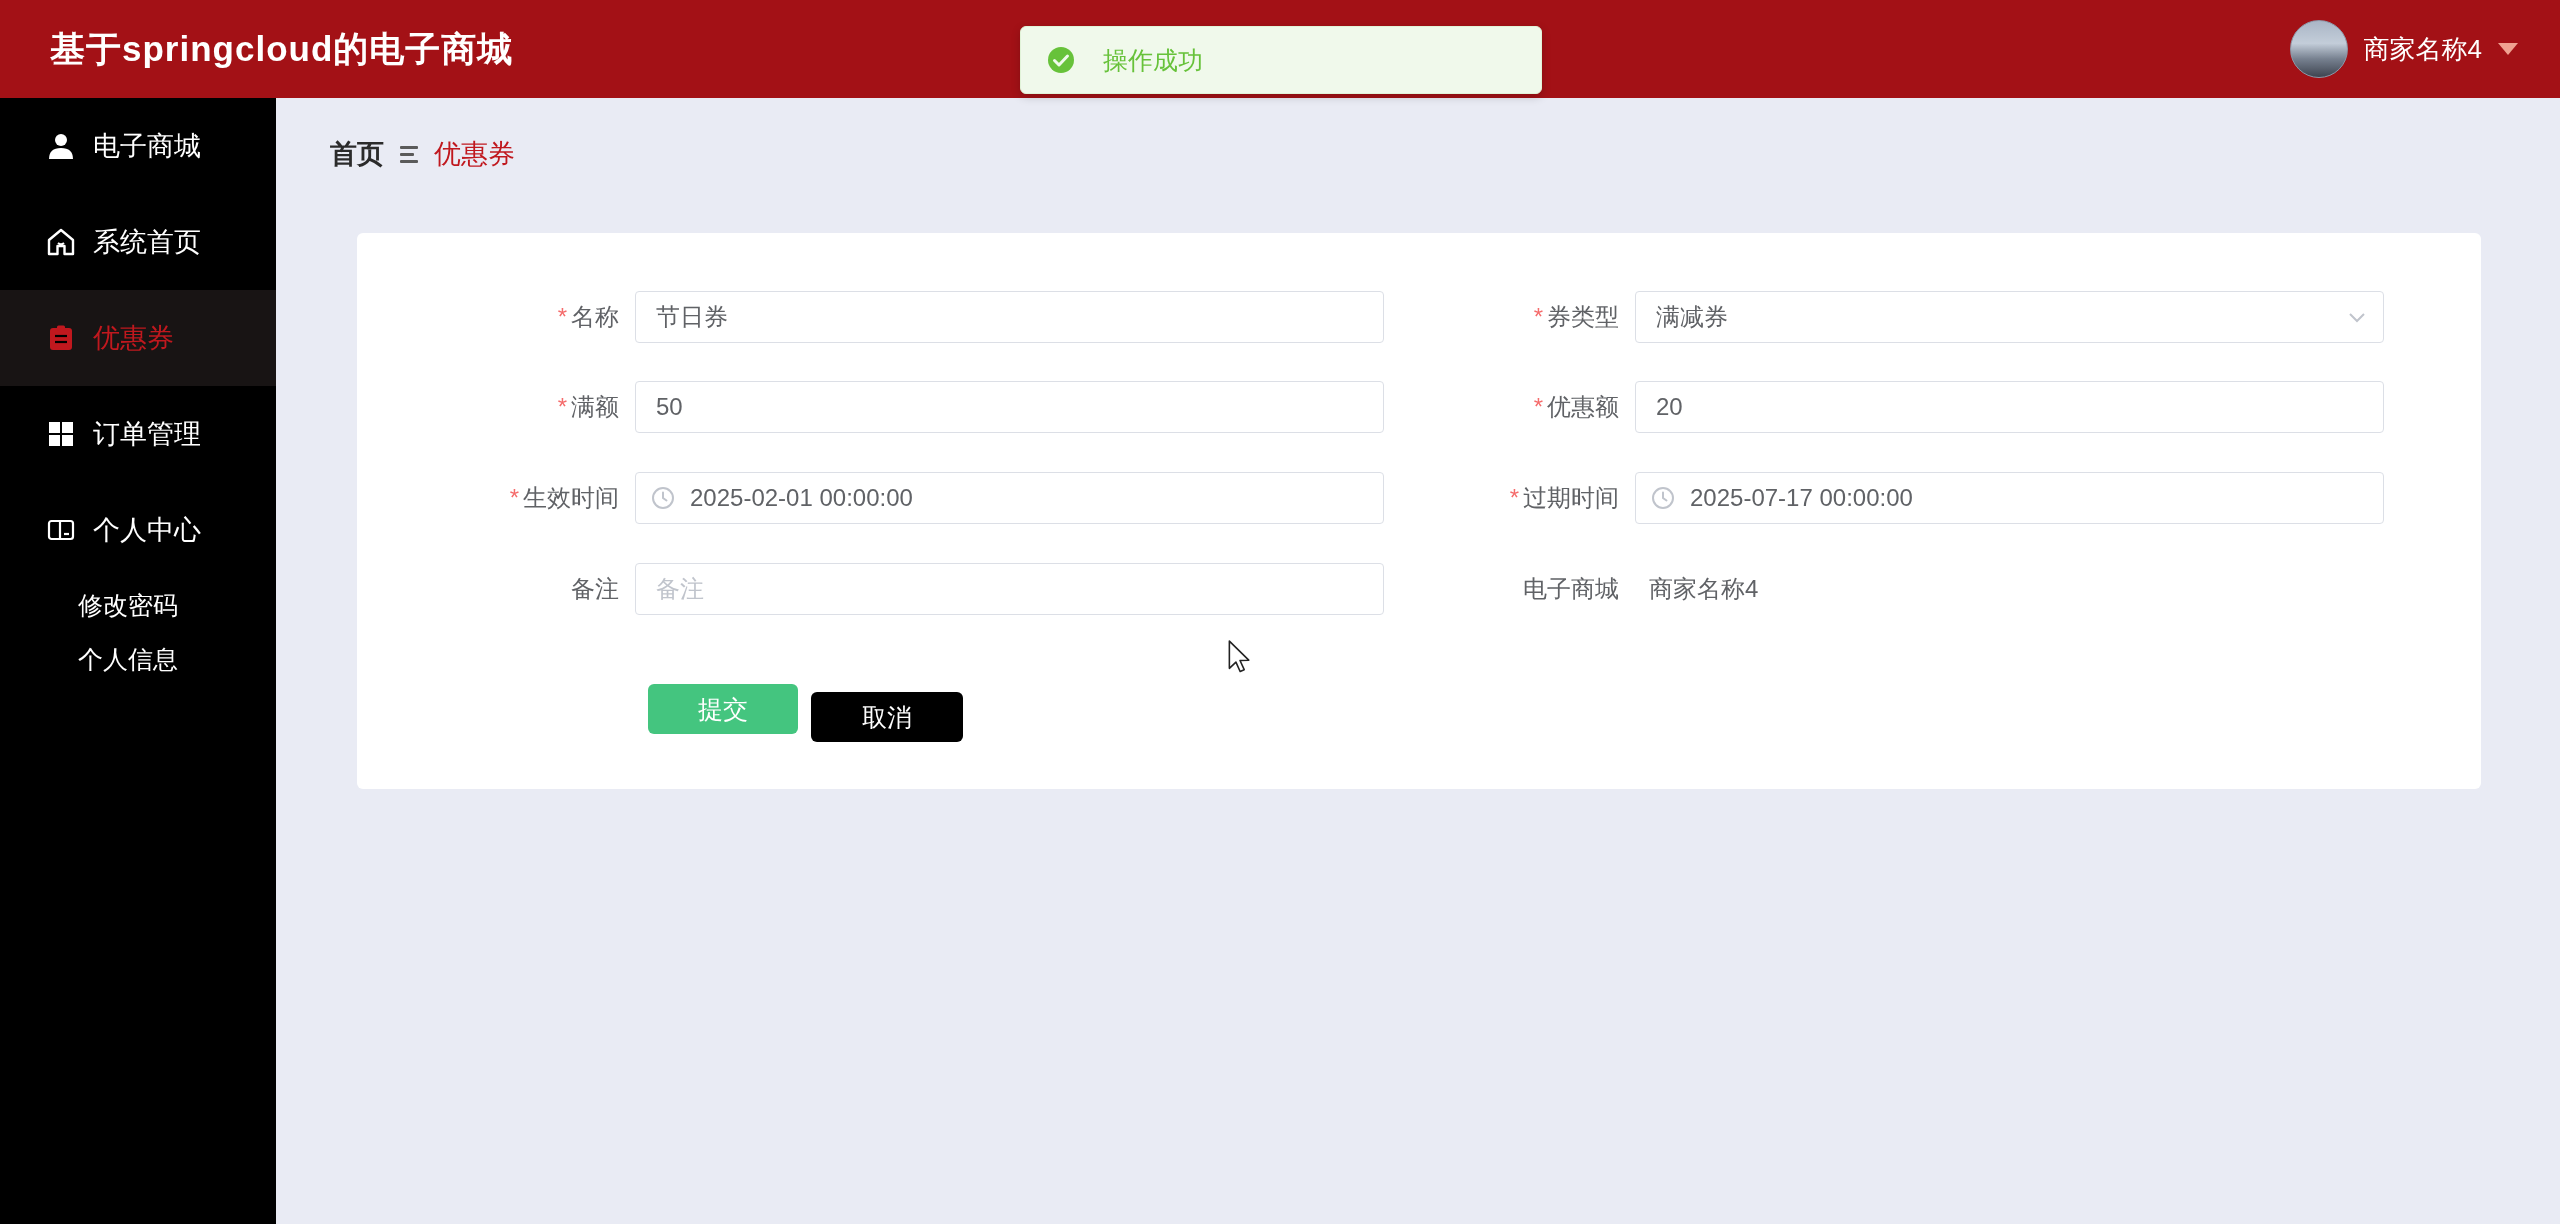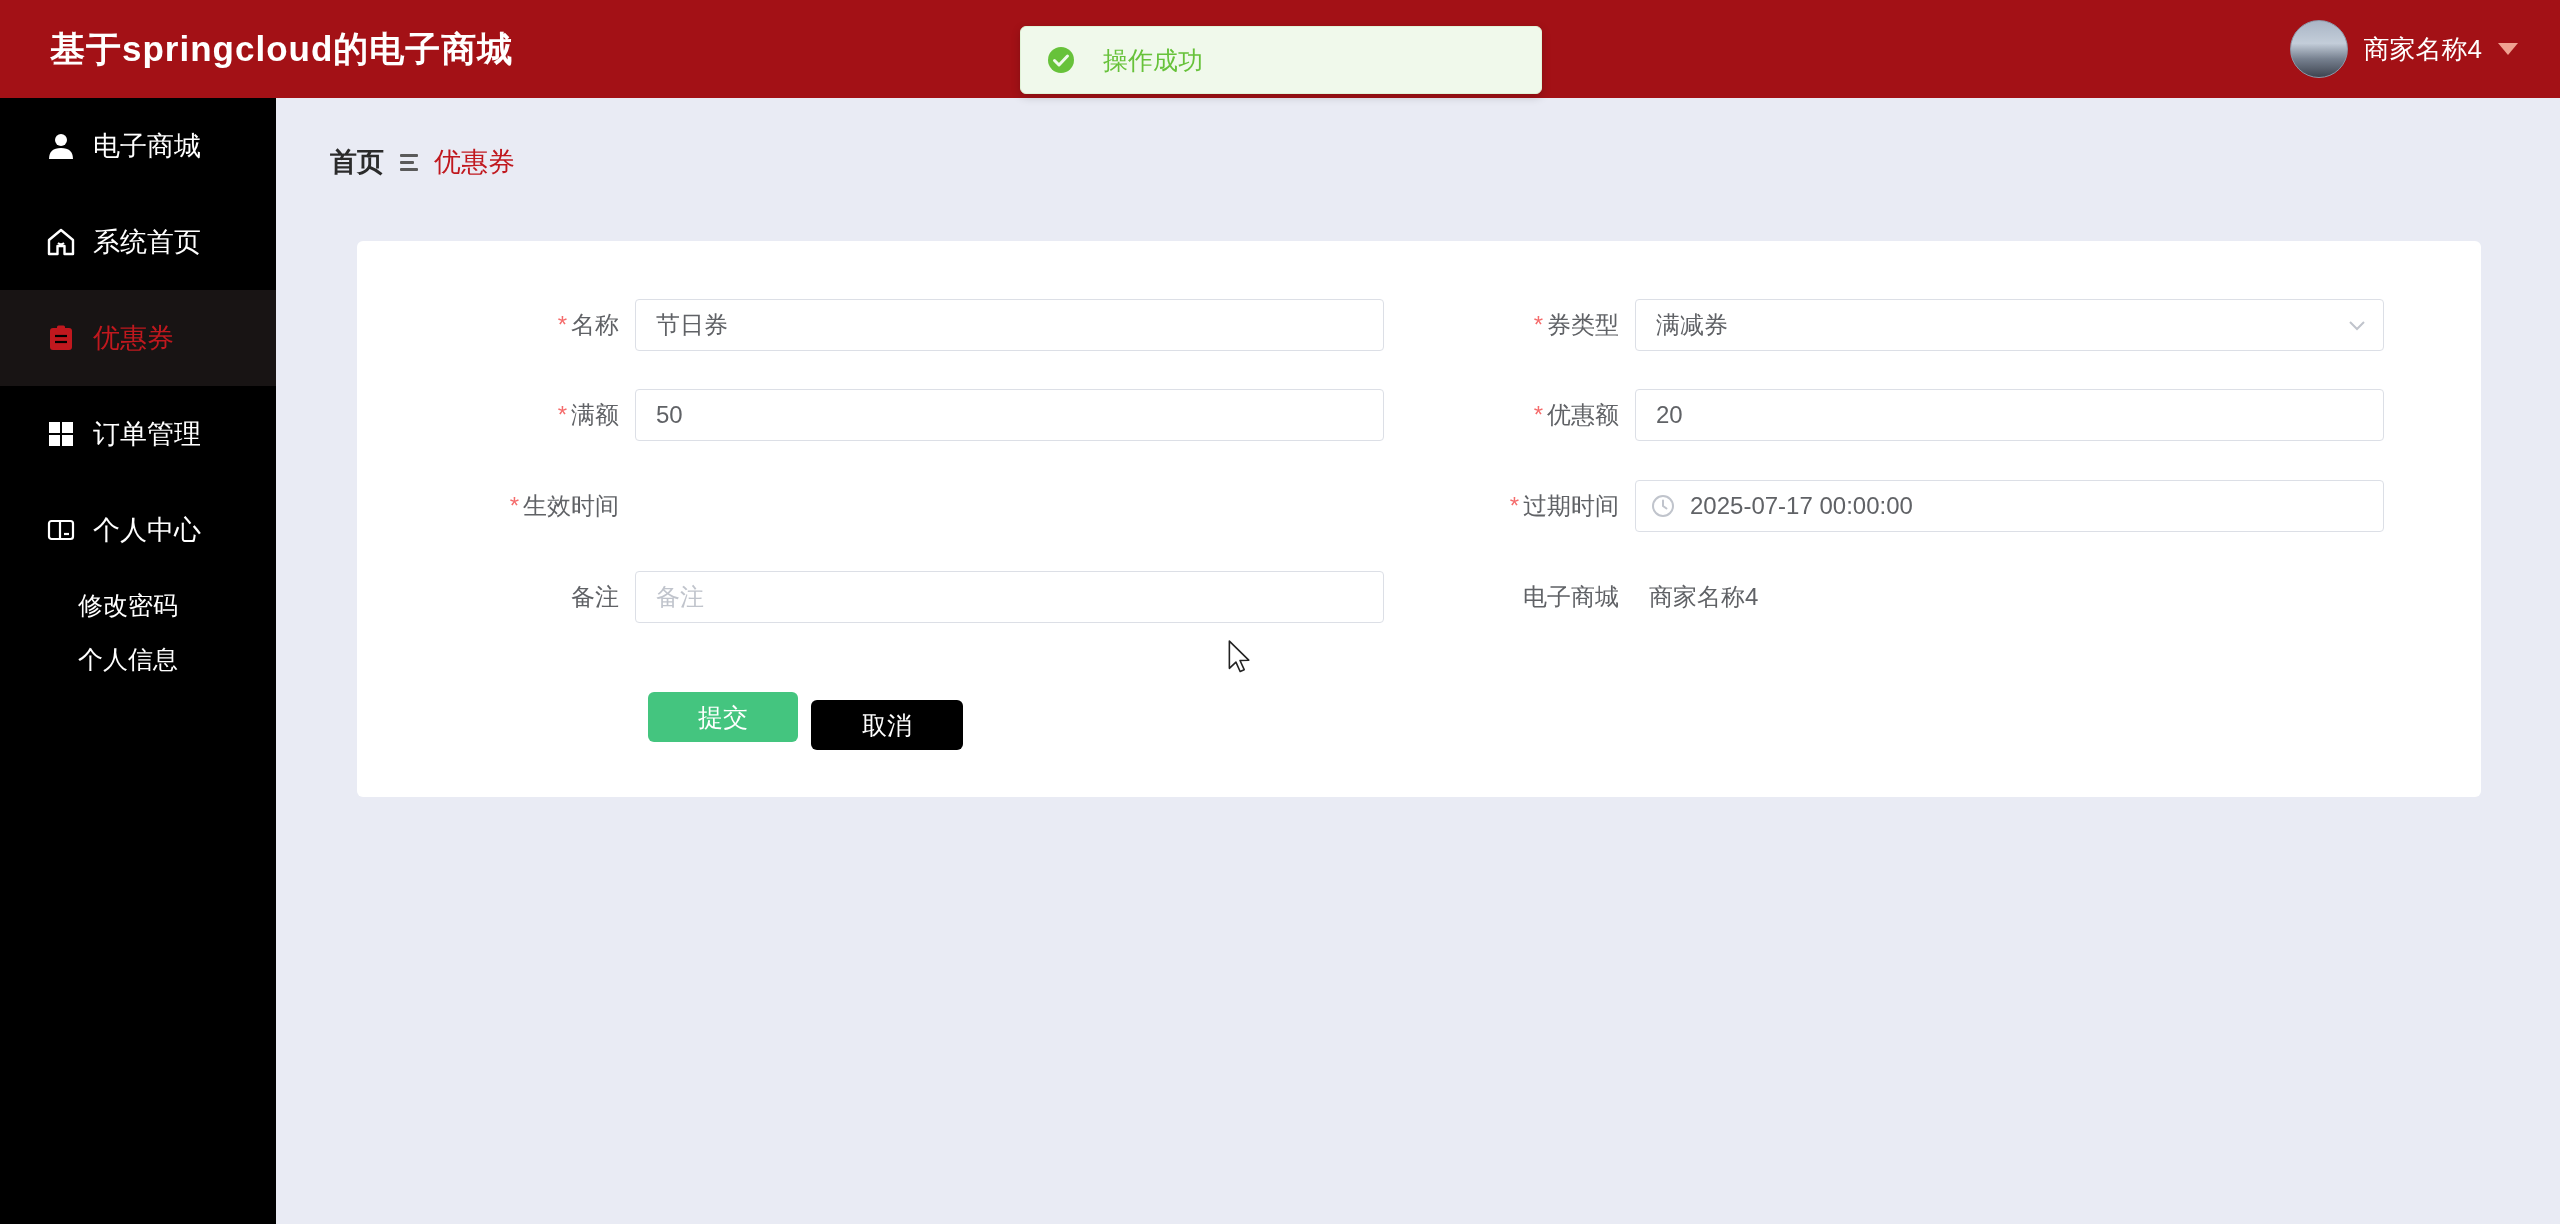--- a/index.html
+++ b/index.html
@@ -53,21 +53,21 @@
     padding-left:46px; gap:17px;
     color:#ffffff; font-size:27px; cursor:pointer;
   }
   .side-item.active { background:#181414; color:#c0181e; }
   .side-subitem {
     height:54px; display:flex; align-items:center;
     padding-left:78px; color:#ffffff; font-size:25px; cursor:pointer;
   }
   .side-icon { width:30px; height:30px; flex:0 0 30px; }
   
-  .main { position:absolute; left:276px; top:98px; width:2176px; height:1126px; }
+  .main { position:absolute; left:276px; top:90px; width:2176px; height:1126px; }
   .breadcrumb {
     position:absolute; left:54px; top:46px;
     display:flex; align-items:center; gap:16px; font-size:27px;
   }
   .crumb-home { color:#2b2b2b; font-weight:bold; }
   .crumb-current { color:#c0181e; }
   .crumb-sep { display:flex; flex-direction:column; gap:4px; }
   .crumb-sep i { display:block; height:3px; background:#5a5a5a; border-radius:1px; }
   .crumb-sep i:nth-child(1){ width:18px; }
   .crumb-sep i:nth-child(2){ width:14px; }
@@ -220,20 +220,27 @@
       <div class="field-label">
         <span class="star">*</span><span>优惠额</span>
       </div>
       <input class="ipt" type="text" value="20" style="">
     </div>
 
     <div class="field r3 c-left">
       <div class="field-label">
         <span class="star">*</span><span>生效时间</span>
       </div>
+      <div class="ipt-wrap">
+        <svg class="ipt-icon-left" viewBox="0 0 24 24">
+          <circle cx="12" cy="12" r="10" fill="none" stroke="#c0c4cc" stroke-width="2"></circle>
+          <path d="M12 6.5 V12 L15.5 14.5" fill="none" stroke="#c0c4cc" stroke-width="2" stroke-linecap="round"></path>
+        </svg>
+        <input class="ipt ipt-date" type="text" value="2025-02-01 00:00:00" style="">
+      </div>
     </div>
     <div class="field r3 c-right">
       <div class="field-label">
         <span class="star">*</span><span>过期时间</span>
       </div>
       <div class="ipt-wrap">
         <svg class="ipt-icon-left" viewBox="0 0 24 24">
           <circle cx="12" cy="12" r="10" fill="none" stroke="#c0c4cc" stroke-width="2"></circle>
           <path d="M12 6.5 V12 L15.5 14.5" fill="none" stroke="#c0c4cc" stroke-width="2" stroke-linecap="round"></path>
         </svg>

